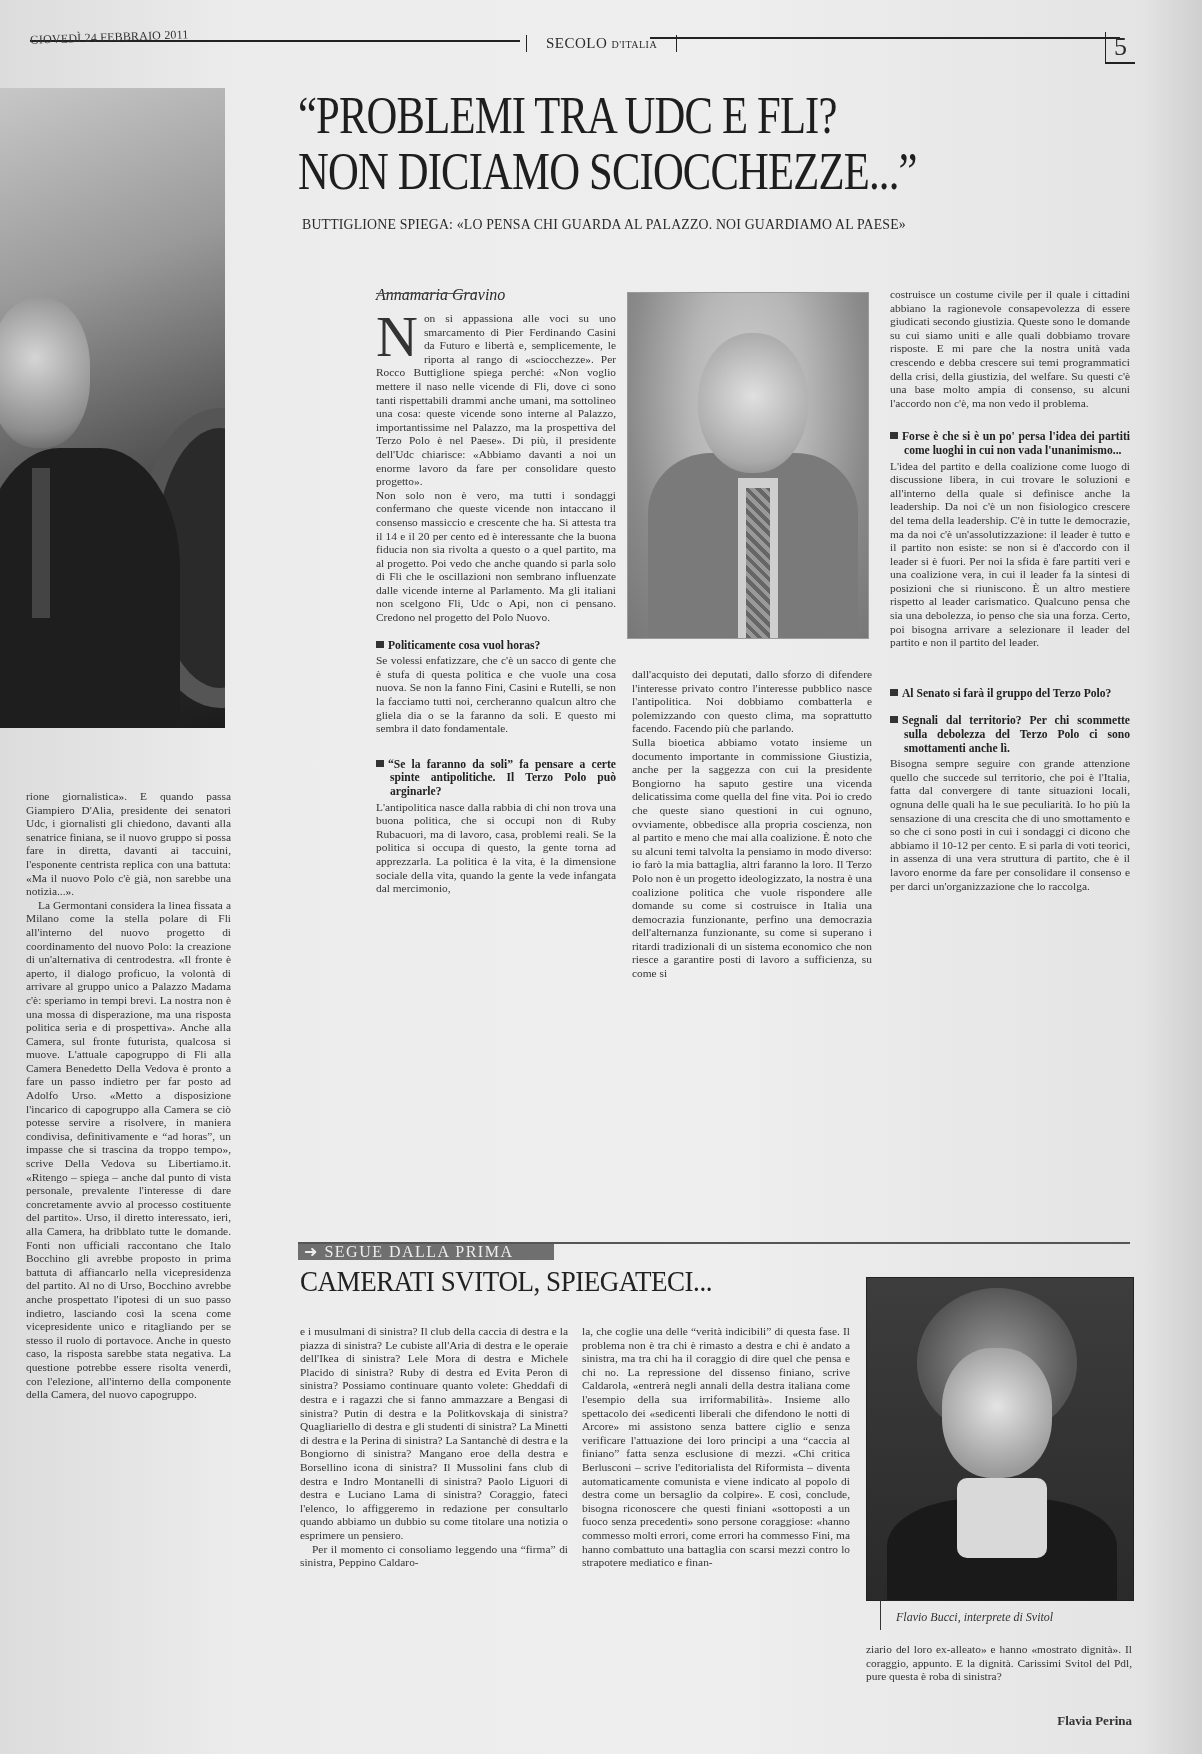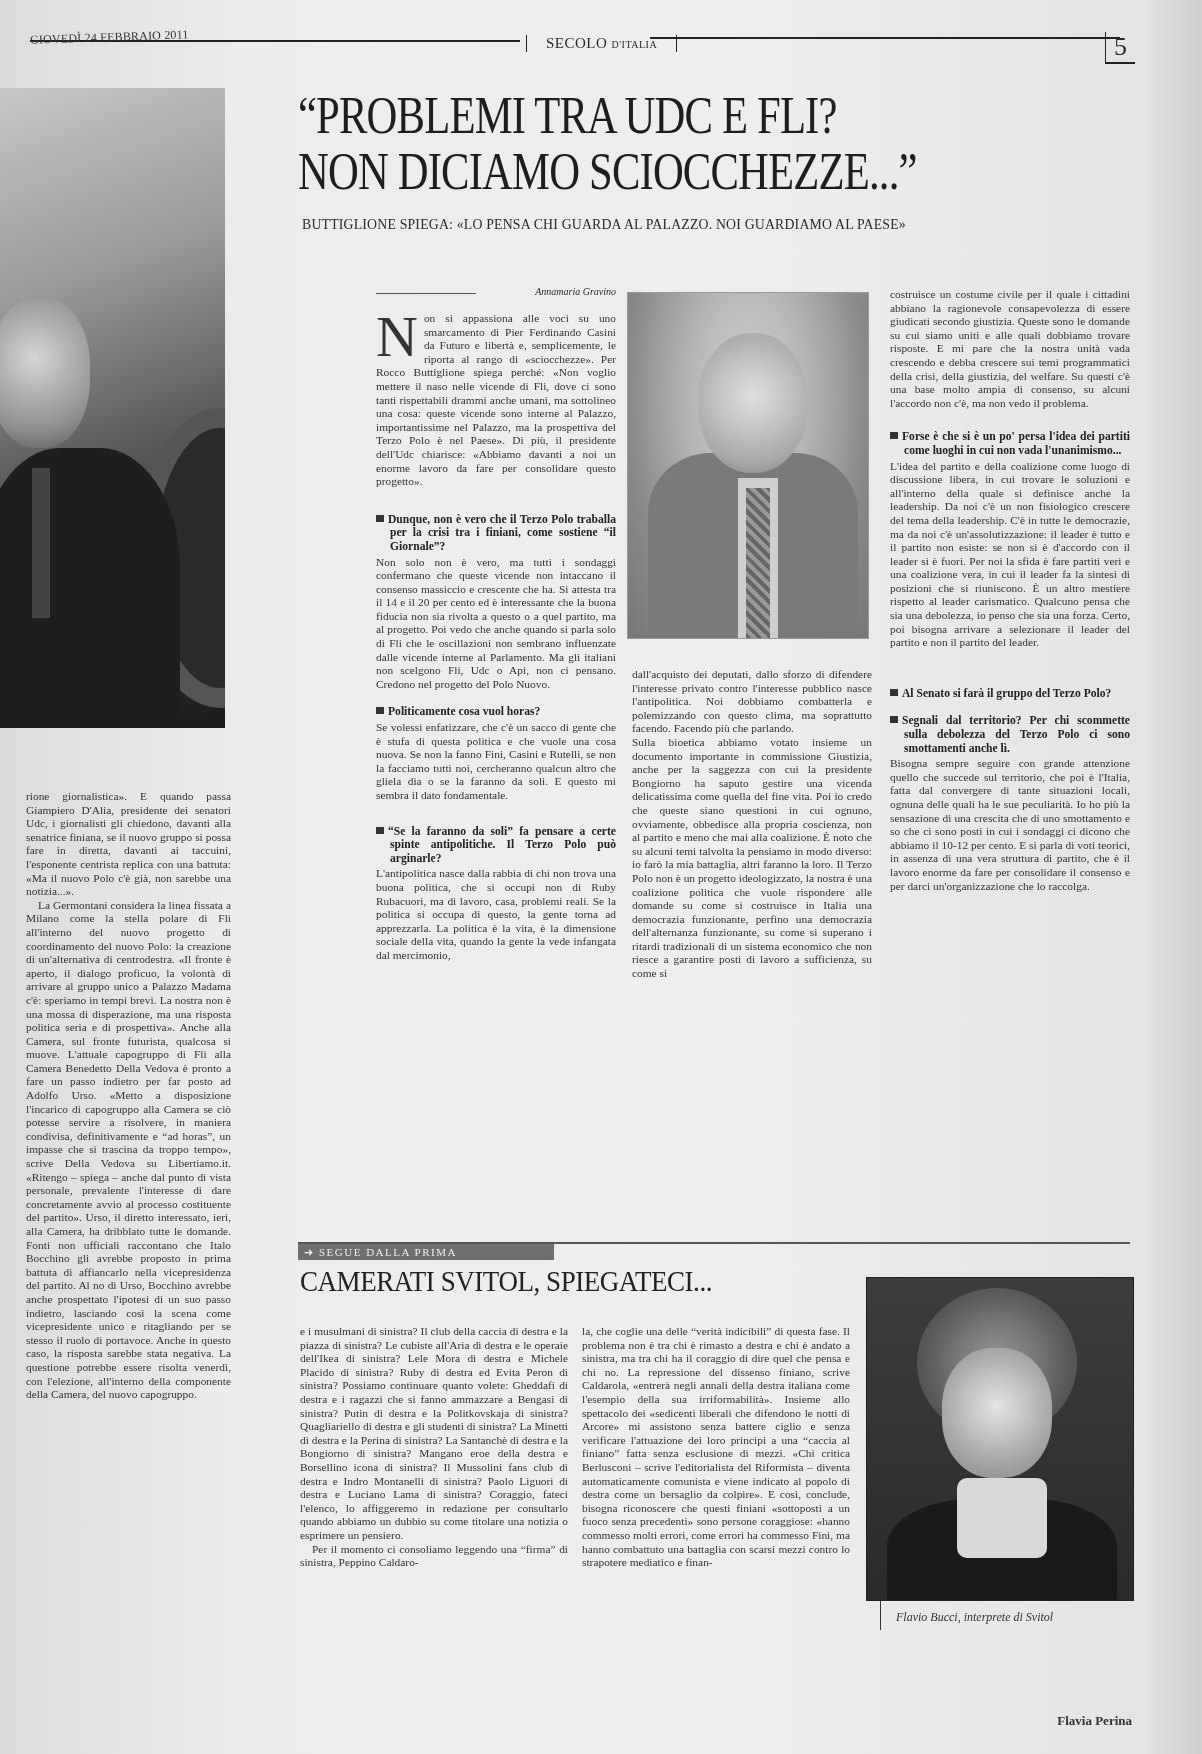--- a/index.html
+++ b/index.html
@@ -11,35 +11,35 @@
   .mast-name{position:absolute;left:496px;top:13px;font-size:15px;letter-spacing:.5px;border-left:1px solid #222;border-right:1px solid #222;padding:0 19px;}
   .mast-name small{font-size:10px;}
   .mast-page{position:absolute;right:0;top:10px;font-size:26px;border-left:1px solid #222;border-bottom:2px solid #222;padding:0 8px;}
   .headline{position:absolute;left:298px;top:88px;width:800px;font-size:52px;line-height:56px;letter-spacing:-1px;color:#1e1e1e;transform:scaleX(.82);transform-origin:left top;white-space:nowrap;}
   .subhead{position:absolute;left:302px;top:216px;font-size:15px;letter-spacing:.2px;color:#2a2a2a;white-space:nowrap;transform:scaleX(.92);transform-origin:left top;}
   .photo-left{position:absolute;left:0;top:88px;width:225px;height:640px;background:linear-gradient(160deg,#c7c7c7 0%,#9a9a9a 30%,#5d5d5d 55%,#333 75%,#1c1c1c 100%);overflow:hidden;}
   .photo-left .face{position:absolute;left:-10px;top:210px;width:100px;height:150px;border-radius:45%;background:radial-gradient(circle at 45% 40%,#d5d5d5,#8d8d8d 70%,#555);}
   .photo-left .suit{position:absolute;left:-20px;top:360px;width:200px;height:300px;background:#1e1e1e;border-radius:40% 40% 0 0;}
   .photo-left .tie{position:absolute;left:32px;top:380px;width:18px;height:150px;background:#444;}
   .photo-left .logo{position:absolute;left:135px;top:320px;width:130px;height:260px;border-radius:50%;border:20px solid #555;background:#2a2a2a;}
-  .byline{position:absolute;left:376px;top:286px;width:240px;height:14px;font-size:10px;font-style:italic;text-align:right;font-family:Liberation Serif, serif;}
+  .byline{position:absolute;left:376px;top:286px;width:240px;height:14px;font-size:16px;font-style:italic;font-family:Liberation Serif, serif;}
   .byline .rule{position:absolute;left:0;top:7px;width:100px;height:1px;background:#555;}
   .col{position:absolute;font-size:11.4px;line-height:13.6px;text-align:justify;color:#333;}
   .col p{margin:0;text-indent:0;}
   .col p.ind{text-indent:12px;}
   .col .q{font-weight:bold;margin:14px 0 2px 0;padding-left:14px;text-indent:-14px;color:#222;font-size:11.6px;}
   .col .q:first-child{margin-top:0;}
   .col .q .mk{display:inline-block;width:8px;height:7px;background:#333;margin-right:4px;vertical-align:1px;}
   .dropcap{float:left;font-size:58px;line-height:46px;margin:2px 6px 0 0;color:#333;}
   .photo-mid{position:absolute;left:627px;top:292px;width:240px;height:345px;background:radial-gradient(ellipse at 50% 30%,#cfcfcf 0%,#b6b6b6 35%,#8a8a8a 70%,#777 100%);border:1px solid #999;overflow:hidden;}
   .photo-mid .face{position:absolute;left:70px;top:40px;width:110px;height:140px;border-radius:48%;background:radial-gradient(circle at 50% 45%,#e0e0e0,#a9a9a9 70%,#7a7a7a);}
   .photo-mid .jacket{position:absolute;left:20px;top:160px;width:210px;height:200px;background:#7a7a7a;border-radius:30% 30% 0 0;}
   .photo-mid .shirt{position:absolute;left:110px;top:185px;width:40px;height:160px;background:#cfcfcf;}
   .photo-mid .tie{position:absolute;left:118px;top:195px;width:24px;height:150px;background:repeating-linear-gradient(45deg,#666 0 4px,#999 4px 8px);}
-  .sec2-label{position:absolute;left:298px;top:1244px;width:250px;height:16px;background:#6f6f6f;color:#eee;font-size:11px;letter-spacing:1.5px;padding-left:6px;line-height:16px;}
+  .sec2-label{position:absolute;left:298px;top:1244px;width:250px;height:16px;background:#6f6f6f;color:#eee;font-size:16px;letter-spacing:1.5px;padding-left:6px;line-height:16px;}
   .sec2-rule{position:absolute;left:298px;top:1242px;width:832px;height:2px;background:#555;}
   .sec2-title{position:absolute;left:300px;top:1264px;font-size:30px;letter-spacing:-.5px;color:#222;transform:scaleX(.9);transform-origin:left top;white-space:nowrap;}
   .photo-right{position:absolute;left:866px;top:1277px;width:266px;height:322px;background:linear-gradient(180deg,#3d3d3d 0%,#2a2a2a 100%);border:1px solid #222;overflow:hidden;}
   .photo-right .hair{position:absolute;left:50px;top:10px;width:160px;height:150px;border-radius:50%;background:radial-gradient(circle,#9a9a9a,#555 70%);}
   .photo-right .face{position:absolute;left:75px;top:70px;width:110px;height:130px;border-radius:45%;background:radial-gradient(circle at 50% 45%,#e4e4e4,#9a9a9a 75%);}
   .photo-right .collar{position:absolute;left:90px;top:200px;width:90px;height:80px;background:#d9d9d9;border-radius:10px;}
   .photo-right .coat{position:absolute;left:20px;top:220px;width:230px;height:120px;background:#1a1a1a;border-radius:40% 40% 0 0;}
   .caption{position:absolute;left:896px;top:1610px;font-size:12px;font-style:italic;color:#333;}
   .caption-rule{position:absolute;left:880px;top:1600px;width:1px;height:30px;background:#333;}
   .signature{position:absolute;right:70px;top:1713px;font-size:13px;font-weight:bold;color:#333;}
@@ -70,21 +70,20 @@
   </div>
   <div class="subhead">BUTTIGLIONE SPIEGA: «LO PENSA CHI GUARDA AL PALAZZO. NOI GUARDIAMO AL PAESE»</div>
 
   <div class="byline">
     <span class="rule"></span>
     <span>Annamaria Gravino</span>
   </div>
 
   <div class="col" style="left:376px;top:312px;width:240px;">
     <p><span class="dropcap">N</span><span>on si appassiona alle voci su uno smarcamento di Pier Ferdinando Casini da Futuro e libertà e, semplicemente, le riporta al rango di «sciocchezze». Per Rocco Buttiglione spiega perché: «Non voglio mettere il naso nelle vicende di Fli, dove ci sono tanti rispettabili drammi anche umani, ma sottolineo una cosa: queste vicende sono interne al Palazzo, importantissime nel Palazzo, ma la prospettiva del Terzo Polo è nel Paese». Di più, il presidente dell'Udc chiarisce: «Abbiamo davanti a noi un enorme lavoro da fare per consolidare questo progetto».</span></p>
-    <div class="q" style="margin-top:24px;"><span class="mk"></span><span>Dunque, non è vero che il Terzo Polo traballa per la crisi tra i finiani, come sostiene “il Giornale”?</span></div>
     <p>Non solo non è vero, ma tutti i sondaggi confermano che queste vicende non intaccano il consenso massiccio e crescente che ha. Si attesta tra il 14 e il 20 per cento ed è interessante che la buona fiducia non sia rivolta a questo o a quel partito, ma al progetto. Poi vedo che anche quando si parla solo di Fli che le oscillazioni non sembrano influenzate dalle vicende interne al Parlamento. Ma gli italiani non scelgono Fli, Udc o Api, non ci pensano. Credono nel progetto del Polo Nuovo.</p>
     <div class="q"><span class="mk"></span><span>Politicamente cosa vuol horas?</span></div>
     <p>Se volessi enfatizzare, che c'è un sacco di gente che è stufa di questa politica e che vuole una cosa nuova. Se non la fanno Fini, Casini e Rutelli, se non la facciamo tutti noi, cercheranno qualcun altro che gliela dia o se la faranno da soli. E questo mi sembra il dato fondamentale.</p>
     <div class="q" style="margin-top:22px;"><span class="mk"></span><span>“Se la faranno da soli” fa pensare a certe spinte antipolitiche. Il Terzo Polo può arginarle?</span></div>
     <p>L'antipolitica nasce dalla rabbia di chi non trova una buona politica, che si occupi non di Ruby Rubacuori, ma di lavoro, casa, problemi reali. Se la politica si occupa di questo, la gente torna ad apprezzarla. La politica è la vita, è la dimensione sociale della vita, quando la gente la vede infangata dal mercimonio,</p>
   </div>
 
   <div class="photo-mid">
     <div class="jacket"></div>
     <div class="shirt"></div>
@@ -125,15 +124,18 @@
 
   <div class="photo-right">
     <div class="coat"></div>
     <div class="hair"></div>
     <div class="face"></div>
     <div class="collar"></div>
   </div>
   <div class="caption-rule"></div>
   <div class="caption">Flavio Bucci, interprete di Svitol</div>
 
+  <div class="col" style="left:866px;top:1643px;width:266px;">
+    <p>ziario del loro ex-alleato» e hanno «mostrato dignità». Il coraggio, appunto. E la dignità. Carissimi Svitol del Pdl, pure questa è roba di sinistra?</p>
+  </div>
   <div class="signature">Flavia Perina</div>
 
 </div>
 
 </body></html>

